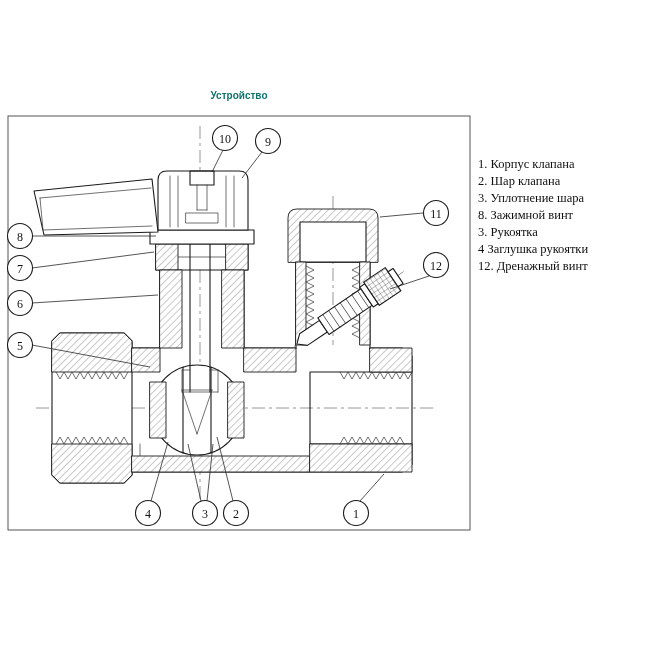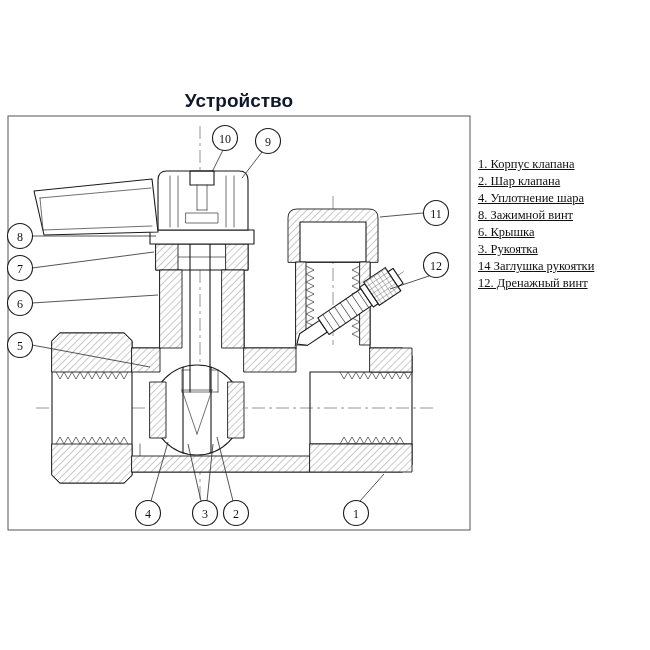--- a/index.html
+++ b/index.html
@@ -1,20 +1,20 @@
 <!DOCTYPE html>
 <html><head>
 <meta charset="utf-8">
 <style>
   html,body{margin:0;padding:0;background:#fff;}
   .page{position:relative;width:650px;height:650px;background:#fff;overflow:hidden;
         font-family:"Liberation Serif", serif;color:#111;}
   .title{position:absolute;left:8px;top:90px;width:462px;margin:0;text-align:center;
-         font-family:"Liberation Sans", sans-serif;font-size:19px;font-weight:bold;color:#0f172a;}
-  .legend{position:absolute;left:478px;top:156px;width:168px;font-size:12.5px;line-height:17px;text-decoration:underline;}
+         font-family:"Liberation Sans", sans-serif;font-size:10px;font-weight:bold;color:#0f766e;}
+  .legend{position:absolute;left:478px;top:156px;width:168px;font-size:12.5px;line-height:17px;}
   .legend-item{white-space:nowrap;}
   svg{position:absolute;left:0;top:0;}
   .s{stroke:#1b1b1b;stroke-width:1.1;fill:none;stroke-linejoin:round;stroke-linecap:round;}
   .fw{fill:#fff;}
   .fh{fill:url(#hatch);stroke-width:0.9;}
   .fg{fill:url(#grid);}
   .thin{stroke-width:0.7;stroke:#333;}
   .cl{stroke:#8a8a8a;stroke-width:0.9;fill:none;stroke-dasharray:13 4 3 4;}
   .leader{stroke:#2a2a2a;stroke-width:0.8;fill:none;}
   .frame{fill:none;stroke:#555;stroke-width:1;}
@@ -24,25 +24,24 @@
 </head>
 <body>
 
 <div class="page">
 
   <h1 class="title">Устройство</h1>
 
   <div class="legend">
     <div class="legend-item">1. Корпус клапана</div>
     <div class="legend-item">2. Шар клапана</div>
-    <div class="legend-item">4. Уплотнение шара</div>
+    <div class="legend-item">3. Уплотнение шара</div>
     <div class="legend-item">8. Зажимной винт</div>
-    <div class="legend-item">6. Крышка</div>
     <div class="legend-item">3. Рукоятка</div>
-    <div class="legend-item">14 Заглушка рукоятки</div>
+    <div class="legend-item">4 Заглушка рукоятки</div>
     <div class="legend-item">12. Дренажный винт</div>
   </div>
 
   <svg width="650" height="650" viewBox="0 0 650 650">
     <defs>
       <pattern id="hatch" width="5" height="5" patternUnits="userSpaceOnUse" patternTransform="rotate(45)">
         <rect width="5" height="5" fill="#ffffff"></rect>
         <line x1="0" y1="0" x2="0" y2="5" stroke="#4a4a4a" stroke-width="0.6"></line>
       </pattern>
       <pattern id="grid" width="4.5" height="4.5" patternUnits="userSpaceOnUse">

